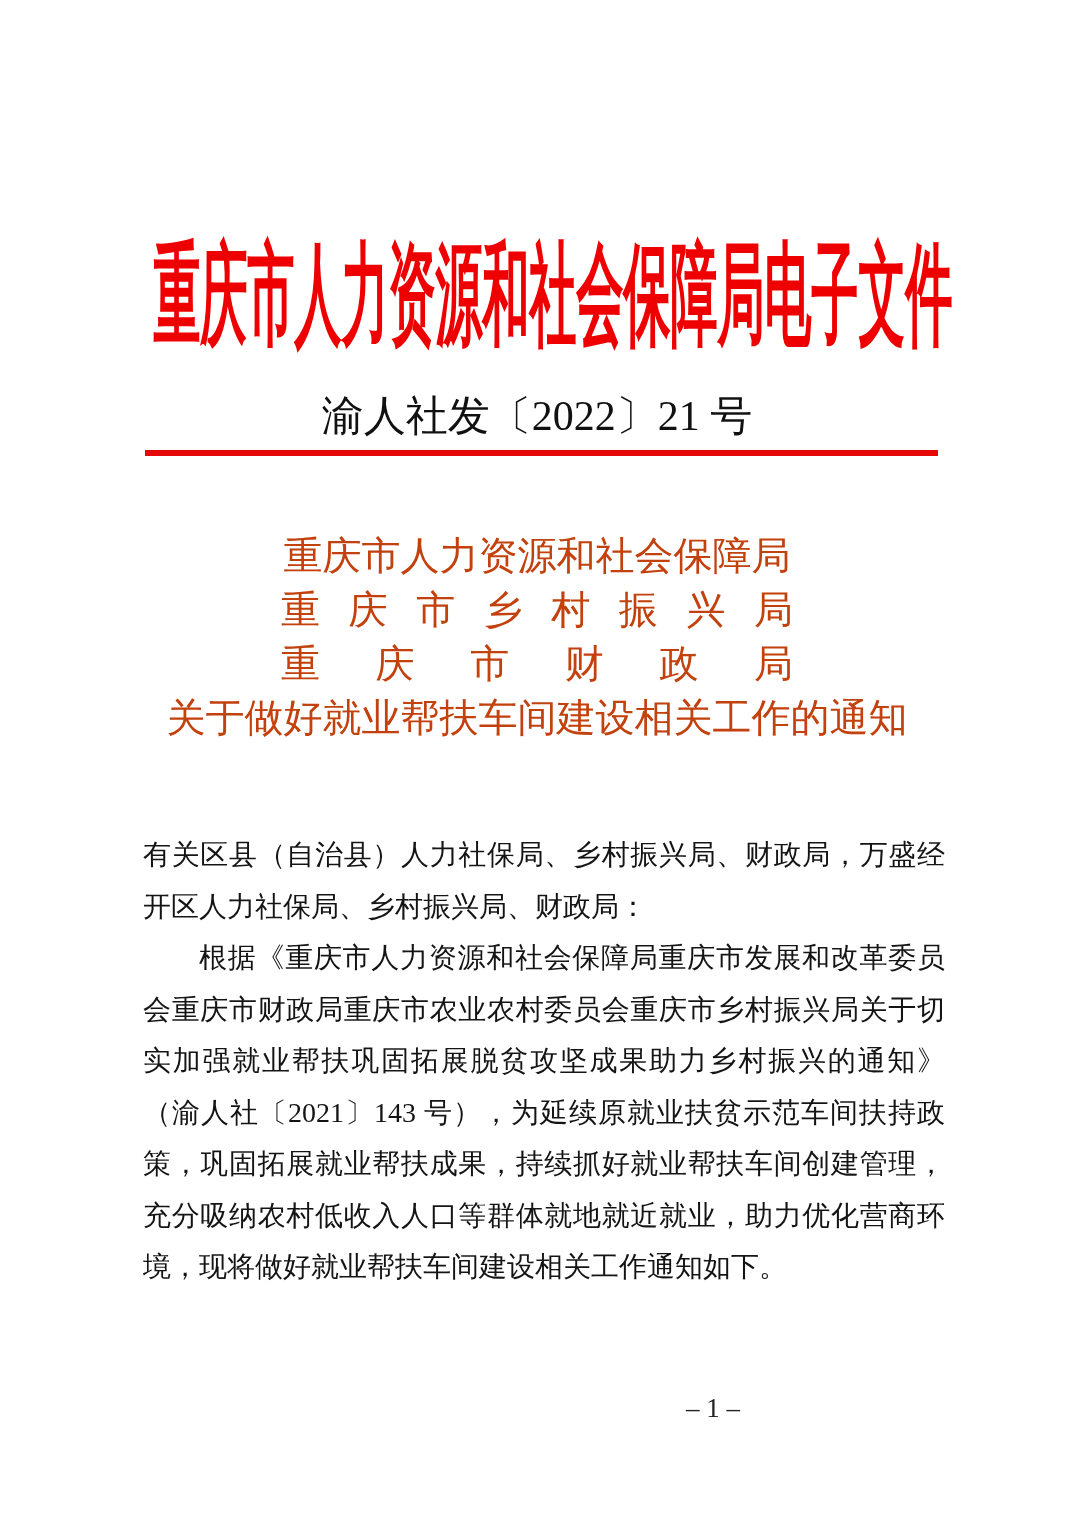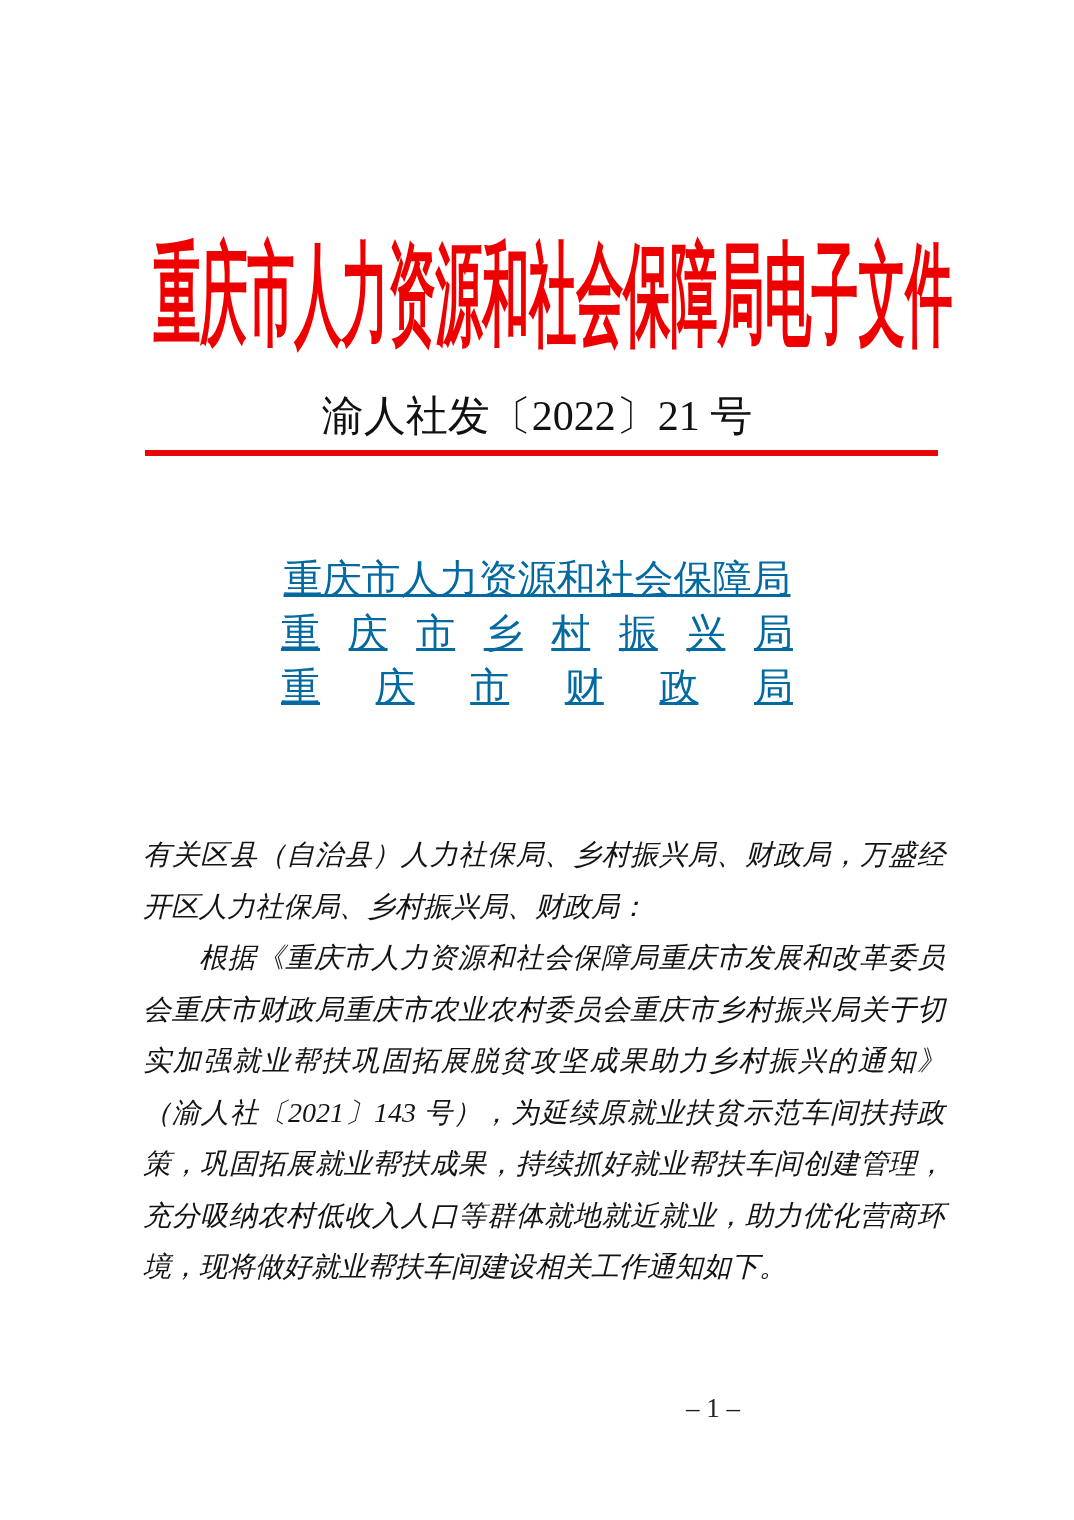--- a/index.html
+++ b/index.html
@@ -58,25 +58,24 @@
     top: 450px;
     left: 145px;
     width: 793px;
     height: 6px;
     background: #e60808;
   }
 
   
   .title-block {
     position: absolute;
-    top: 552px;
+    top: 529px;
     left: 0;
     width: 100%;
-    color: #0369a1;
-    text-decoration: underline;
+    color: #c2410c;
   }
   .t-line {
     height: 54px;
     line-height: 54px;
     font-size: 39px;
     text-align: center;
   }
   .spread {
     display: flex;
     justify-content: space-between;
@@ -91,21 +90,20 @@
   
   .body-text {
     position: absolute;
     top: 829px;
     left: 143px;
     width: 802px;
     font-size: 28px;
     line-height: 51.5px;
     text-align: justify;
     color: #141414;
-    font-style: italic;
   }
   .body-text p {
     margin: 0;
     padding: 0;
   }
   .body-text p.indent {
     text-indent: 56px;
   }
 
   
@@ -150,20 +148,21 @@
     <div class="t-line">
       <span class="spread">
           <span>重</span>
           <span>庆</span>
           <span>市</span>
           <span>财</span>
           <span>政</span>
           <span>局</span>
         </span>
     </div>
+    <div class="t-line subject">关于做好就业帮扶车间建设相关工作的通知</div>
   </div>
 
   <div class="body-text">
     <p class="salutation">有关区县（自治县）人力社保局、乡村振兴局、财政局，万盛经开区人力社保局、乡村振兴局、财政局：</p>
     <p class="indent">根据《重庆市人力资源和社会保障局重庆市发展和改革委员会重庆市财政局重庆市农业农村委员会重庆市乡村振兴局关于切实加强就业帮扶巩固拓展脱贫攻坚成果助力乡村振兴的通知》（渝人社〔2021〕143 号），为延续原就业扶贫示范车间扶持政策，巩固拓展就业帮扶成果，持续抓好就业帮扶车间创建管理，充分吸纳农村低收入人口等群体就地就近就业，助力优化营商环境，现将做好就业帮扶车间建设相关工作通知如下。</p>
   </div>
 
   <div class="pagenum">– 1 –</div>
 
 </div>

